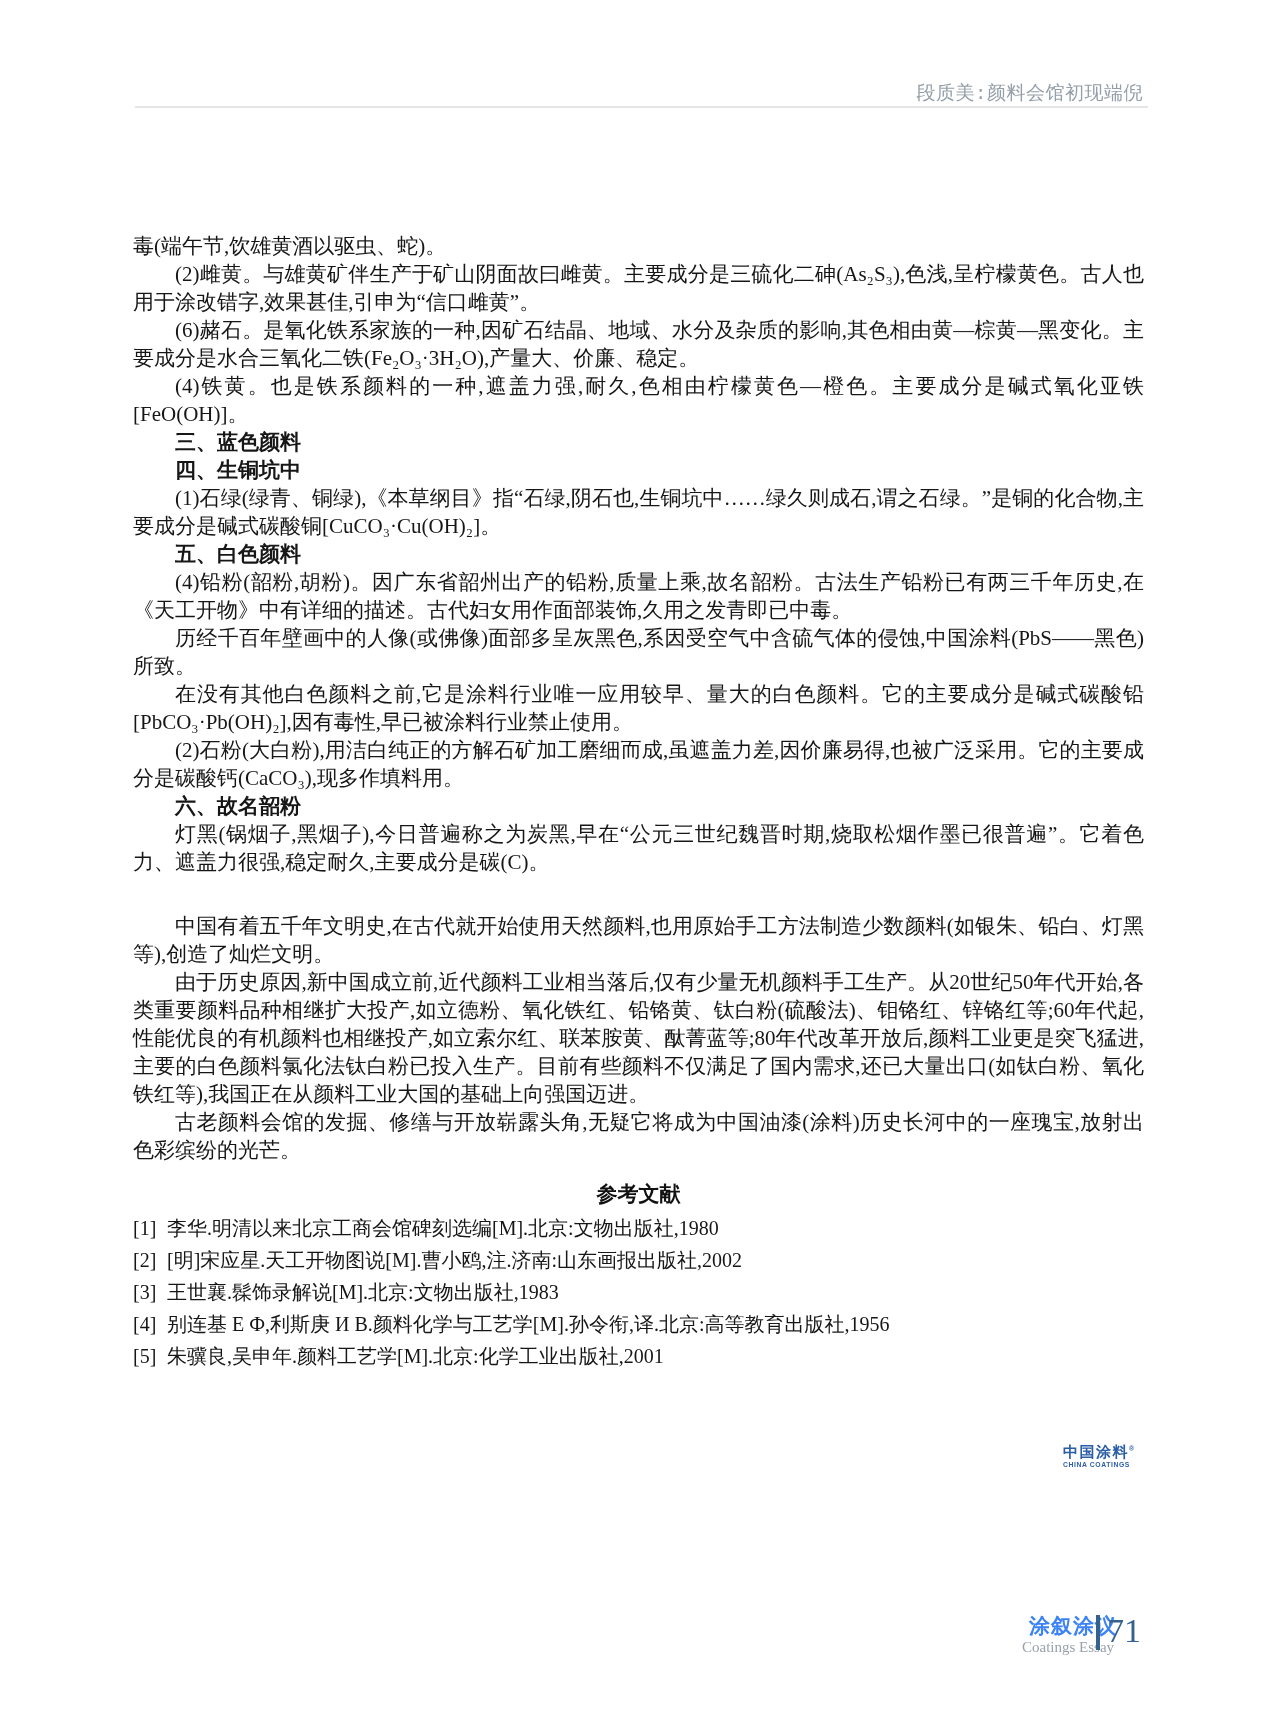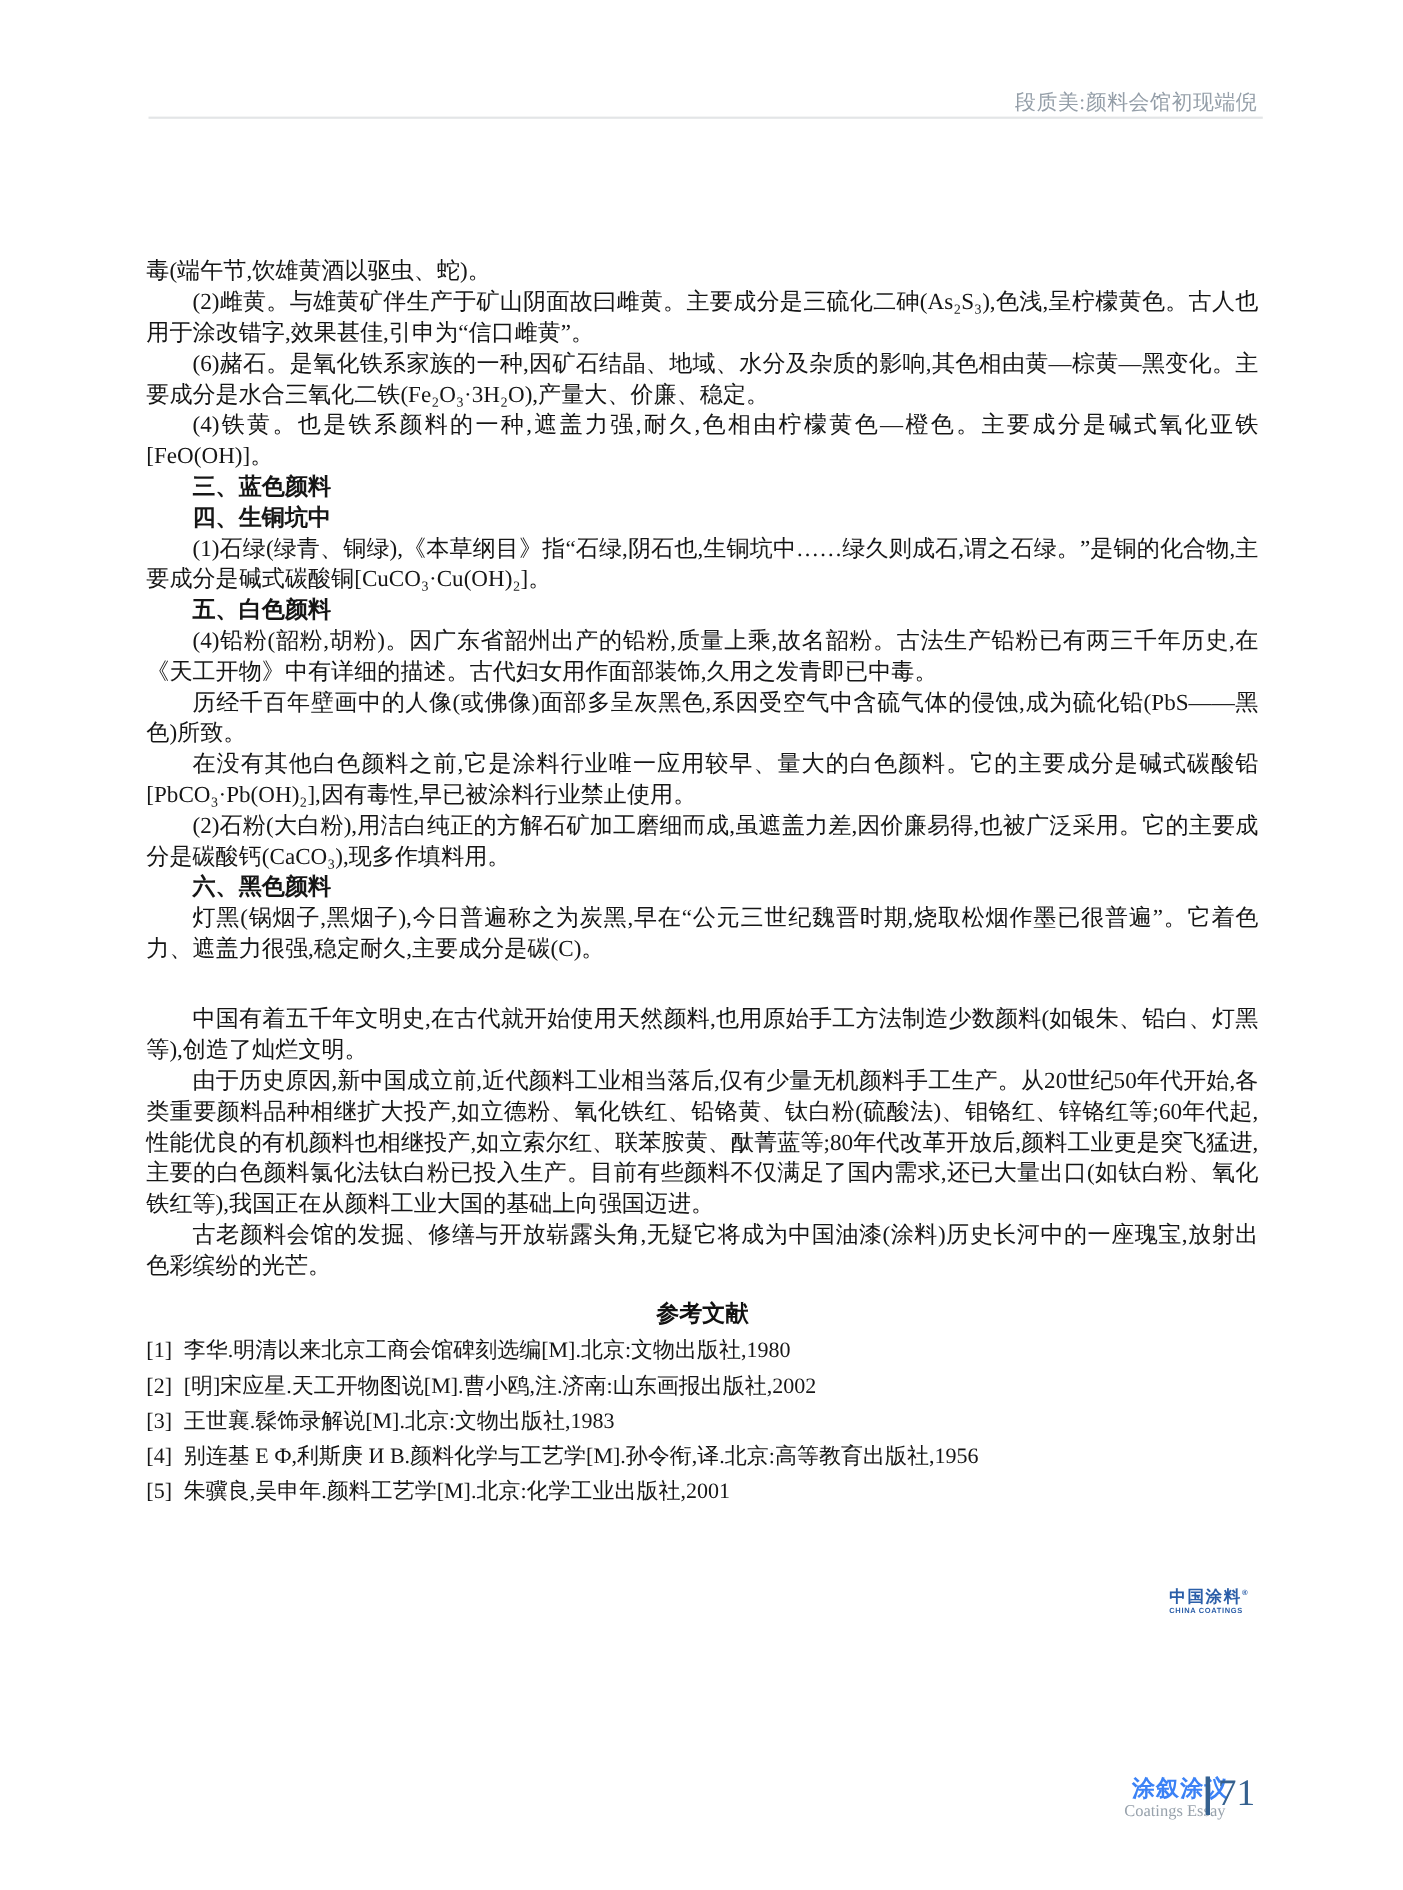--- a/index.html
+++ b/index.html
@@ -6,21 +6,21 @@
   .page {
     position:relative;
     width:1275px; height:1718px;
     background:#ffffff;
     font-family:"Liberation Serif", serif;
     overflow:hidden;
   }
   .running-head {
     position:absolute; top:80px; right:132px;
     color:#949ea8; font-size:19px;
-    font-family:Liberation Serif, serif;
+    font-family:Liberation Mono, monospace;
     letter-spacing:0.5px;
   }
   .head-rule {
     position:absolute; top:106px; left:135px;
     width:1013px; height:2px; background:#e3e5e7;
   }
   .content {
     position:absolute; left:133px; top:232px; width:1011px;
     color:#161616; font-size:21px; line-height:28px;
     text-align:justify;
@@ -81,24 +81,24 @@
   <main class="content">
     <p class="para plain">毒(端午节,饮雄黄酒以驱虫、蛇)。</p>
     <p class="para">(2)雌黄。与雄黄矿伴生产于矿山阴面故曰雌黄。主要成分是三硫化二砷(As₂S₃),色浅,呈柠檬黄色。古人也用于涂改错字,效果甚佳,引申为“信口雌黄”。</p>
     <p class="para">(6)赭石。是氧化铁系家族的一种,因矿石结晶、地域、水分及杂质的影响,其色相由黄—棕黄—黑变化。主要成分是水合三氧化二铁(Fe₂O₃·3H₂O),产量大、价廉、稳定。</p>
     <p class="para">(4)铁黄。也是铁系颜料的一种,遮盖力强,耐久,色相由柠檬黄色—橙色。主要成分是碱式氧化亚铁[FeO(OH)]。</p>
     <p class="para heading">三、蓝色颜料</p>
     <p class="para heading">四、生铜坑中</p>
     <p class="para">(1)石绿(绿青、铜绿),《本草纲目》指“石绿,阴石也,生铜坑中……绿久则成石,谓之石绿。”是铜的化合物,主要成分是碱式碳酸铜[CuCO₃·Cu(OH)₂]。</p>
     <p class="para heading">五、白色颜料</p>
     <p class="para">(4)铅粉(韶粉,胡粉)。因广东省韶州出产的铅粉,质量上乘,故名韶粉。古法生产铅粉已有两三千年历史,在《天工开物》中有详细的描述。古代妇女用作面部装饰,久用之发青即已中毒。</p>
-    <p class="para">历经千百年壁画中的人像(或佛像)面部多呈灰黑色,系因受空气中含硫气体的侵蚀,成为硫化铅(PbS——黑色)所致。</p>
+    <p class="para">历经千百年壁画中的人像(或佛像)面部多呈灰黑色,系因受空气中含硫气体的侵蚀,中国涂料(PbS——黑色)所致。</p>
     <p class="para">在没有其他白色颜料之前,它是涂料行业唯一应用较早、量大的白色颜料。它的主要成分是碱式碳酸铅[PbCO₃·Pb(OH)₂],因有毒性,早已被涂料行业禁止使用。</p>
     <p class="para">(2)石粉(大白粉),用洁白纯正的方解石矿加工磨细而成,虽遮盖力差,因价廉易得,也被广泛采用。它的主要成分是碳酸钙(CaCO₃),现多作填料用。</p>
-    <p class="para heading">六、黑色颜料</p>
+    <p class="para heading">六、故名韶粉</p>
     <p class="para">灯黑(锅烟子,黑烟子),今日普遍称之为炭黑,早在“公元三世纪魏晋时期,烧取松烟作墨已很普遍”。它着色力、遮盖力很强,稳定耐久,主要成分是碳(C)。</p>
     <p class="para gap-top">中国有着五千年文明史,在古代就开始使用天然颜料,也用原始手工方法制造少数颜料(如银朱、铅白、灯黑等),创造了灿烂文明。</p>
     <p class="para">由于历史原因,新中国成立前,近代颜料工业相当落后,仅有少量无机颜料手工生产。从20世纪50年代开始,各类重要颜料品种相继扩大投产,如立德粉、氧化铁红、铅铬黄、钛白粉(硫酸法)、钼铬红、锌铬红等;60年代起,性能优良的有机颜料也相继投产,如立索尔红、联苯胺黄、酞菁蓝等;80年代改革开放后,颜料工业更是突飞猛进,主要的白色颜料氯化法钛白粉已投入生产。目前有些颜料不仅满足了国内需求,还已大量出口(如钛白粉、氧化铁红等),我国正在从颜料工业大国的基础上向强国迈进。</p>
     <p class="para">古老颜料会馆的发掘、修缮与开放崭露头角,无疑它将成为中国油漆(涂料)历史长河中的一座瑰宝,放射出色彩缤纷的光芒。</p>
 
     <h3 class="ref-heading">参考文献</h3>
     <div class="refs">
       <div class="ref-item">
         <span class="ref-label">[1]</span>
         <span class="ref-text">李华.明清以来北京工商会馆碑刻选编[M].北京:文物出版社,1980</span>

